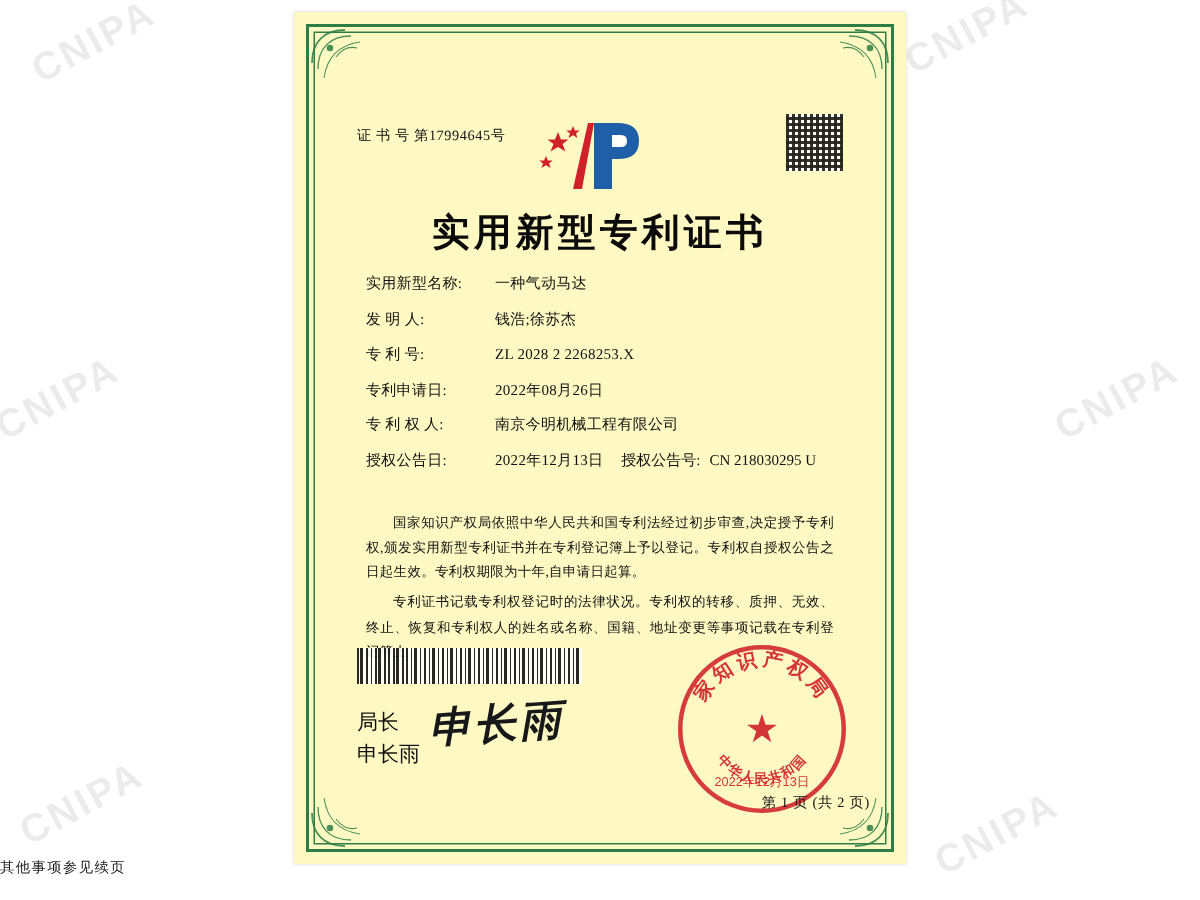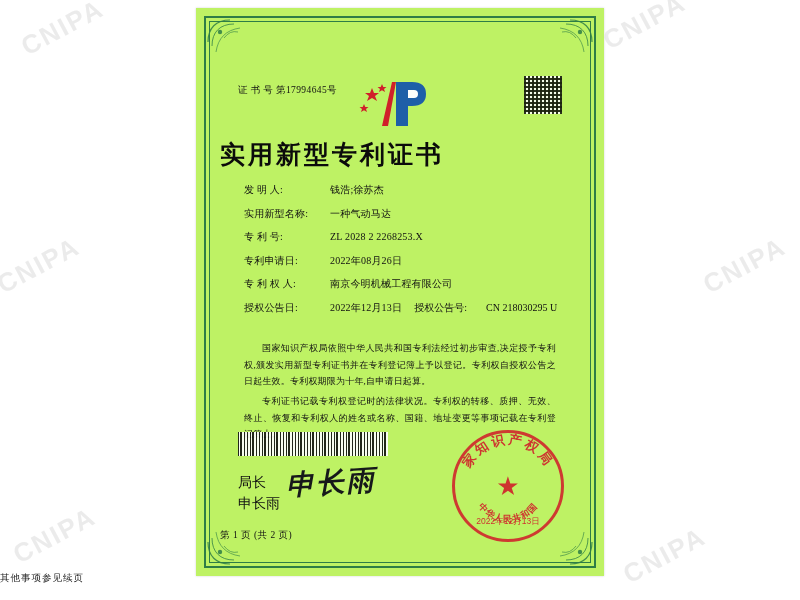--- a/index.html
+++ b/index.html
@@ -40,21 +40,21 @@
   .wm-br { top: 540px; left: 620px; font-size: 26px; transform: rotate(-28deg); }
   .wm-c  { top: 300px; left: 330px; font-size: 26px; transform: rotate(-28deg); }
 
   
   .sheet {
     position: absolute;
     left: 196px;
     top: 8px;
     width: 408px;
     height: 568px;
-    background: #bef264;
+    background: #fef9c3;
     box-shadow: 0 0 2px rgba(0,0,0,0.18);
   }
   .border-outer {
     position: absolute;
     left: 8px; top: 8px; right: 8px; bottom: 8px;
     border: 2px solid #2e7d46;
   }
   .border-inner {
     position: absolute;
     left: 13px; top: 13px; right: 13px; bottom: 13px;
@@ -111,21 +111,21 @@
     top: 46px;
     transform: translateX(-50%);
     width: 96px;
     height: 52px;
   }
   .title {
     position: absolute;
     left: 0;
     right: 0;
     top: 106px;
-    text-align: left;
+    text-align: center;
     font-family: "Liberation Serif", "DejaVu Serif", serif;
     font-size: 25px;
     font-weight: bold;
     letter-spacing: 3px;
     color: #0b0b0b;
   }
 
   
   .fields {
     position: absolute;
@@ -147,21 +147,21 @@
     flex: 0 0 86px;
     letter-spacing: 0.2px;
   }
   .row .val {
     letter-spacing: 0.2px;
   }
   .row .lab2 {
     margin-left: 12px;
     flex: 0 0 auto;
   }
-  .row .val2 { margin-left: 19px; }
+  .row .val2 { margin-left: 6px; }
 
   
   .paras {
     position: absolute;
     left: 24px;
     right: 24px;
     top: 308px;
     font-size: 9px;
     line-height: 1.85;
     color: #111;
@@ -252,21 +252,21 @@
     white-space: nowrap;
     font-family: "Liberation Sans", sans-serif;
   }
 
   
   .page-no {
     position: absolute;
     left: 0;
     right: 0;
     bottom: 10px;
-    text-align: left;
+    text-align: right;
     font-size: 9.5px;
     color: #111;
     letter-spacing: 0.5px;
   }
   .footnote {
     position: absolute;
     left: 0;
     right: 0;
     top: 572px;
     text-align: left;
@@ -343,26 +343,26 @@
           <polygon points="20,10 22,15 27,15 23,18 25,23 20,20 15,23 17,18 13,15 18,15" fill="#d0202a"></polygon>
           <polygon points="30,6 31.3,9 34.5,9 32,11 33,14 30,12.2 27,14 28,11 25.5,9 28.7,9" fill="#d0202a"></polygon>
           <polygon points="12,26 13.3,29 16.5,29 14,31 15,34 12,32.2 9,34 10,31 7.5,29 10.7,29" fill="#d0202a"></polygon>
         </svg>
       </div>
 
       <div class="title">实用新型专利证书</div>
 
       <div class="fields">
         <div class="row">
+          <span class="lab">实用新型名称:</span>
+          <span class="val">一种气动马达</span>
+        </div>
+        <div class="row">
           <span class="lab">发 明 人:</span>
           <span class="val">钱浩;徐苏杰</span>
-        </div>
-        <div class="row">
-          <span class="lab">实用新型名称:</span>
-          <span class="val">一种气动马达</span>
         </div>
         <div class="row">
           <span class="lab">专 利 号:</span>
           <span class="val">ZL 2028 2 2268253.X</span>
         </div>
         <div class="row">
           <span class="lab">专利申请日:</span>
           <span class="val">2022年08月26日</span>
         </div>
         <div class="row">

